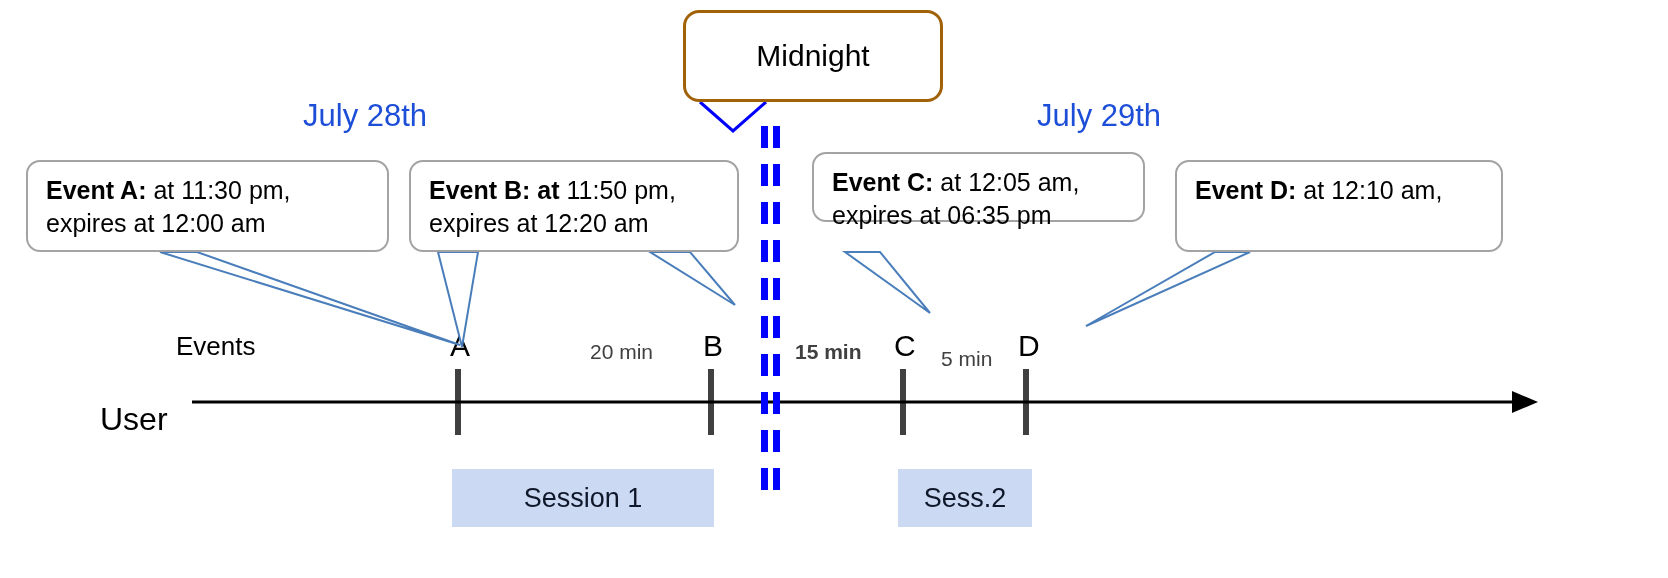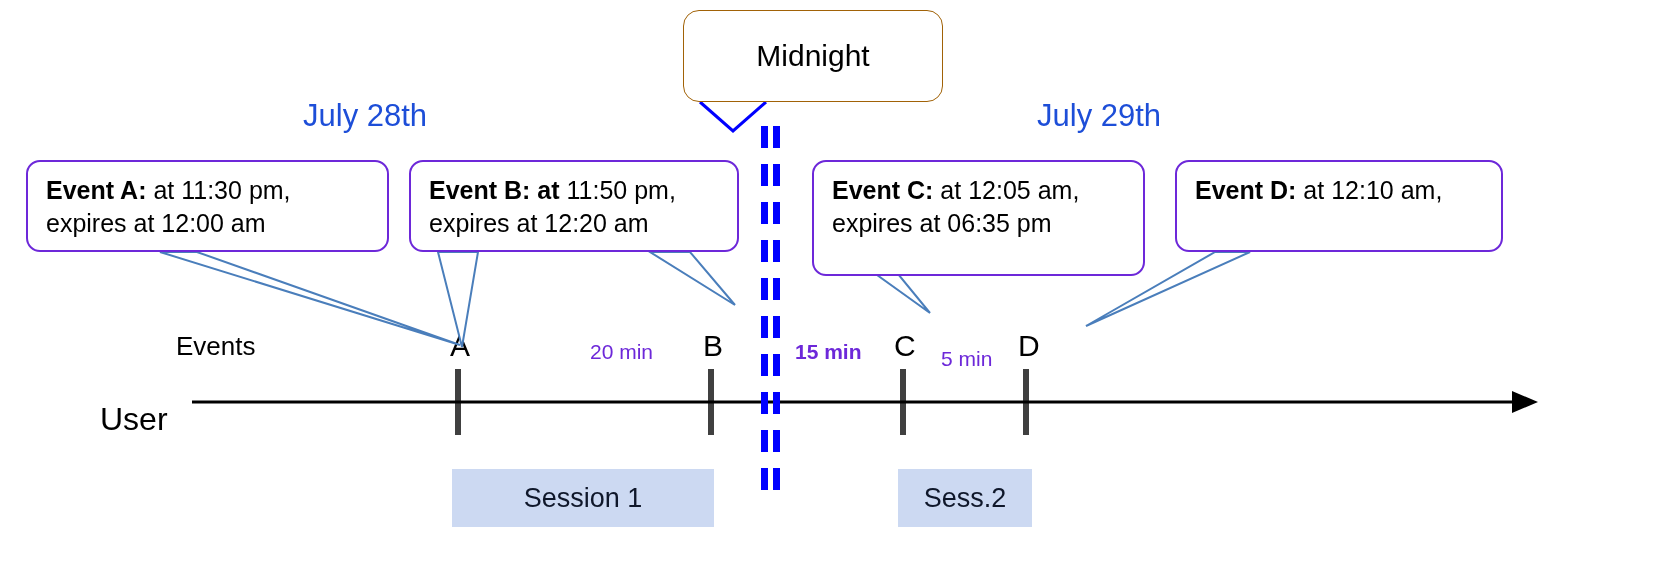--- a/index.html
+++ b/index.html
@@ -16,35 +16,35 @@
     width: 1668px;
     height: 578px;
     overflow: hidden;
     background: #ffffff;
   }
 
   
   .callout {
     position: absolute;
     box-sizing: border-box;
-    border: 2px solid #6d28d9;
+    border: 2px solid #a3a3a3;
     border-radius: 14px;
     background: #ffffff;
     padding: 12px 16px 10px 18px;
     font-size: 25px;
     line-height: 1.32;
     color: #000000;
     z-index: 6;
   }
   .callout b { font-weight: bold; }
 
   .midnight-callout {
     position: absolute;
     box-sizing: border-box;
-    border: 1px solid #a16207;
+    border: 3px solid #a16207;
     border-radius: 16px;
     background: #ffffff;
     display: flex;
     align-items: center;
     justify-content: center;
     font-size: 30px;
     color: #000000;
     z-index: 8;
   }
 
@@ -69,21 +69,21 @@
   }
   .event-letter {
     position: absolute;
     font-size: 30px;
     color: #000000;
     white-space: nowrap;
   }
   .gap-label {
     position: absolute;
     font-size: 21px;
-    color: #6d28d9;
+    color: #404040;
     white-space: nowrap;
   }
 
   
   .tick {
     position: absolute;
     width: 6px;
     background: #404040;
     z-index: 4;
   }
@@ -138,21 +138,21 @@
     <div>expires at 12:00 am</div>
   </div>
 
   <div class="callout" style="left:409px; top:160px; width:330px; height:92px;">
     <div>
       <b>Event B: at</b><span> 11:50 pm,</span>
     </div>
     <div>expires at 12:20 am</div>
   </div>
 
-  <div class="callout" style="left:812px; top:160px; width:333px; height:116px;">
+  <div class="callout" style="left:812px; top:152px; width:333px; height:70px;">
     <div>
       <b>Event C:</b><span> at 12:05 am,</span>
     </div>
     <div>expires at 06:35 pm</div>
   </div>
 
   <div class="callout" style="left:1175px; top:160px; width:328px; height:92px;">
     <div>
       <b>Event D:</b><span>  at 12:10 am,</span>
     </div>

